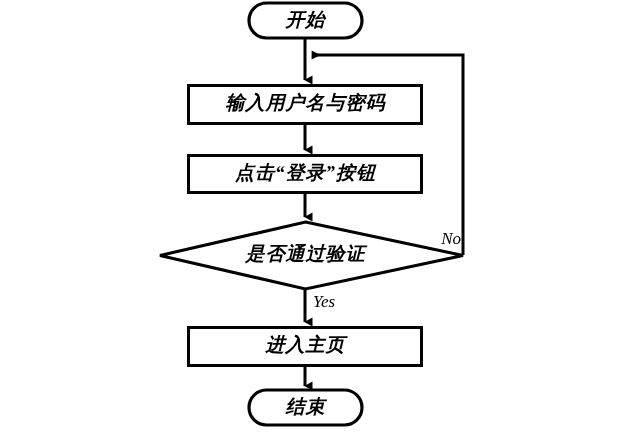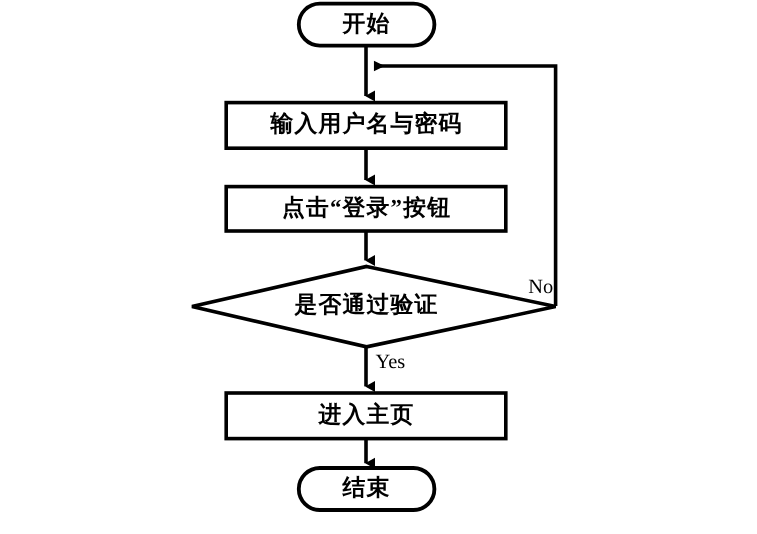--- a/index.html
+++ b/index.html
@@ -11,20 +11,21 @@
     width: 631px;
     height: 445px;
     overflow: hidden;
     font-family: "Liberation Serif", "DejaVu Serif", serif;
   }
   #flowchart-root {
     position: relative;
     width: 619px;
     height: 445px;
     background: #ffffff;
+    font-style: italic;
   }
   svg#flow-svg {
     display: block;
     width: 631px;
     height: 445px;
   }
   .node-shape {
     fill: #ffffff;
     stroke: #000000;
     stroke-width: 3;

